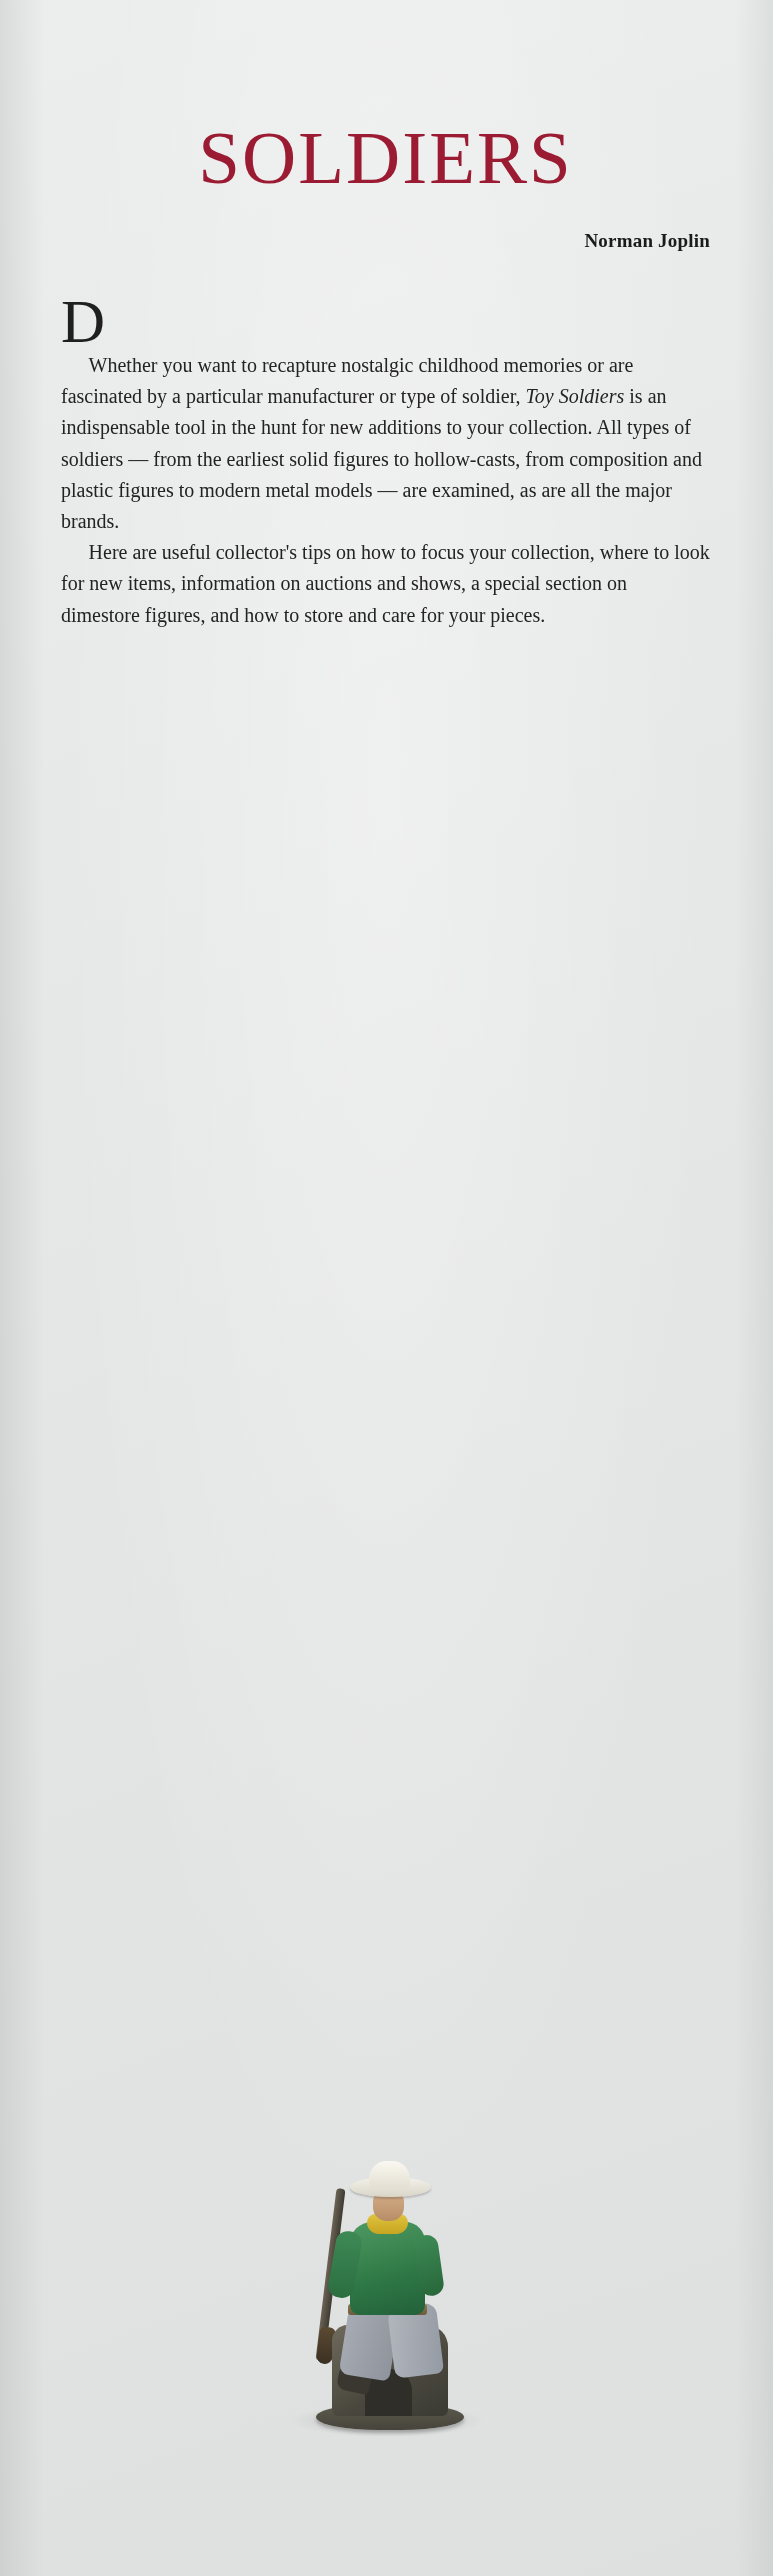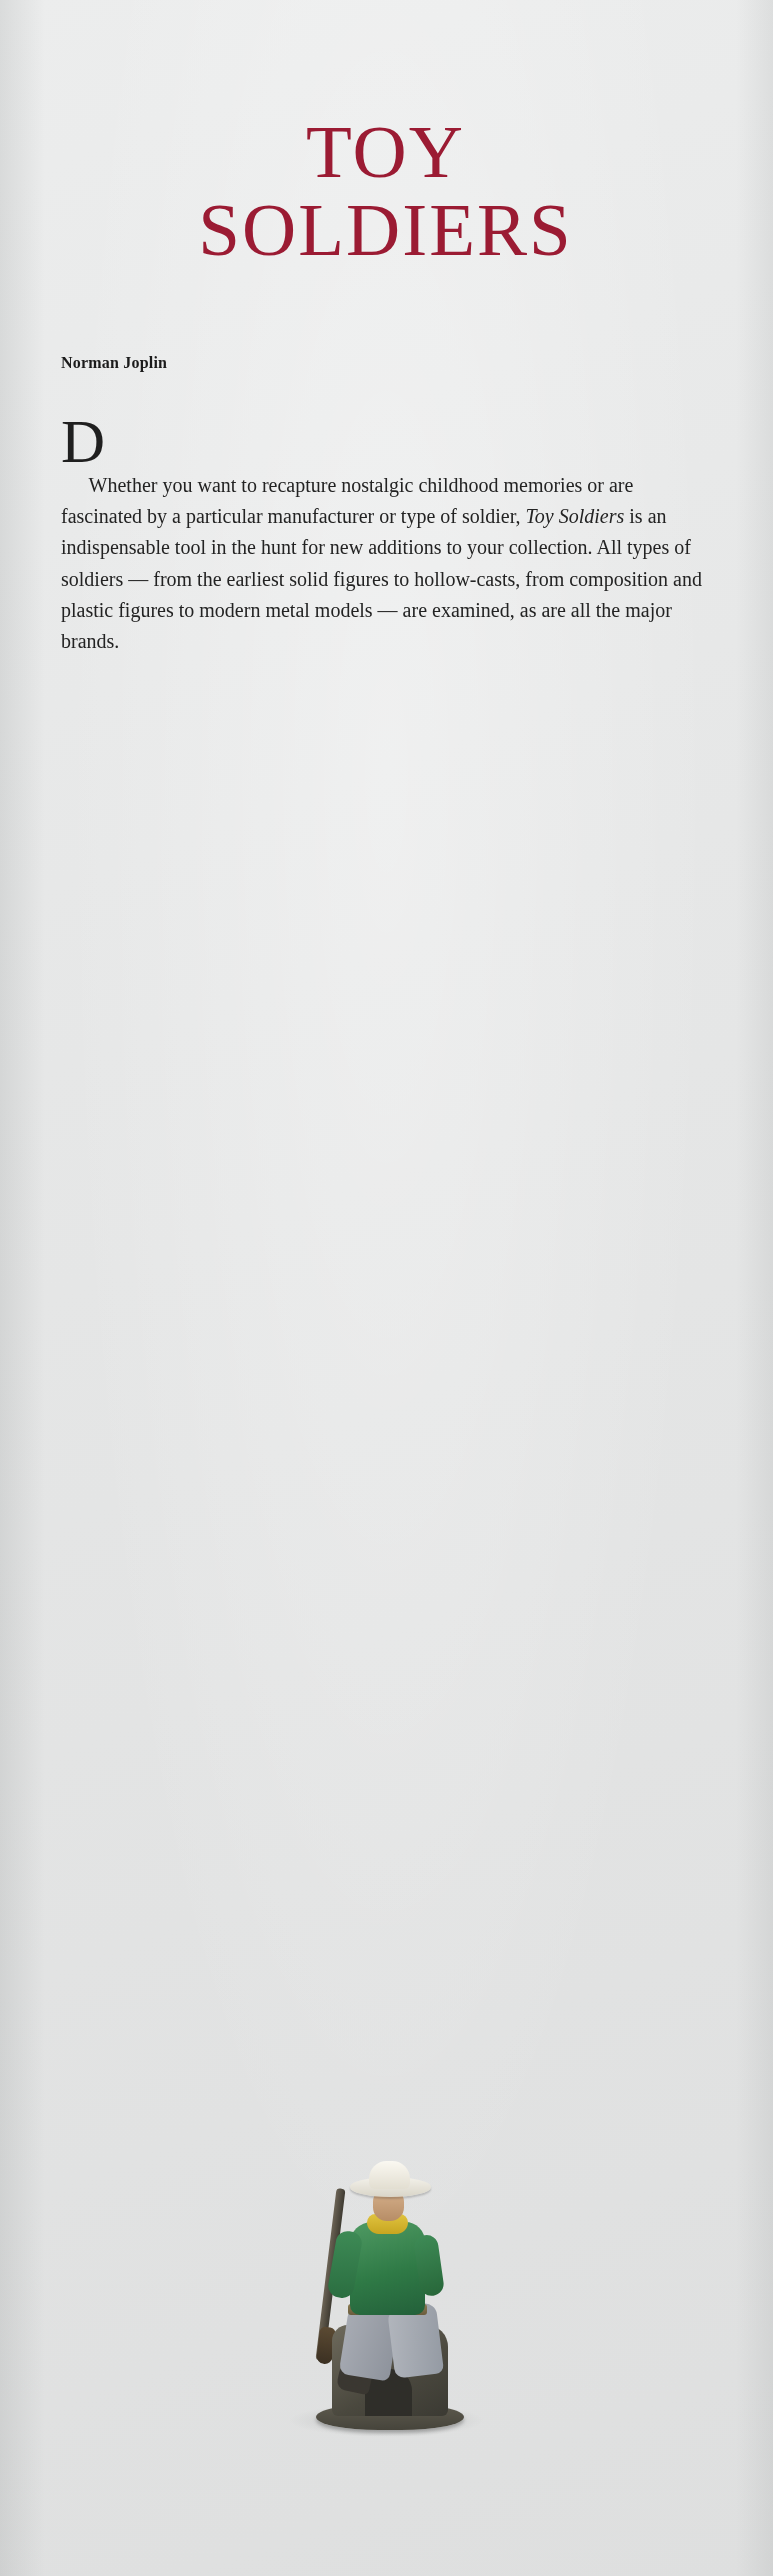--- a/index.html
+++ b/index.html
@@ -50,26 +50,26 @@
   }
   .title-line.one {
     font-size: 75px;
     margin: 0 0 5.9px 0;
   }
   .title-line.two {
     font-size: 75px;
     margin: 6px;
   }
   .author {
-    text-align: left;
+    text-align: right;
     font-family: "Liberation Serif", serif;
     font-weight: bold;
-    font-size: 16px;
+    font-size: 19px;
     color: #1b1b1b;
-    margin-top: 88px;
+    margin-top: 36px;
     letter-spacing: 0.2px;
   }
   .body-copy {
     margin-top: 41px;
     color: #232323;
     font-size: 20px;
     line-height: 1.56;
     text-align: left;
   }
   .body-copy p {
@@ -275,32 +275,32 @@
   }
 </style>
 </head>
 <body>
 
 <div class="page">
 
   <div class="content">
 
     <div class="title-block">
-      <div class="title-line one">TOY</div>
       <div class="title-line two">SOLDIERS</div>
     </div>
 
     <div class="author">Norman Joplin</div>
 
     <div class="body-copy">
 
       <p class="dropcap-para"><span class="dropcap">D</span></p>
 
       <p><span>Whether you want to recapture nostalgic childhood memories or are fascinated by a particular manufacturer or type of soldier, </span><span class="ital">Toy Soldiers</span><span> is an indispensable tool in the hunt for new additions to your collection. All types of soldiers — from the earliest solid figures to hollow-casts, from composition and plastic figures to modern metal models — are examined, as are all the major brands.</span></p>
 
+      <p><span>Here are useful collector's tips on how to focus your collection, where to look for new items, information on auctions and shows, a special section on dimestore figures, and how to store and care for your pieces.</span></p>
 
 
     </div>
   </div>
 
   <div class="figure">
     <div class="figure-inner">
       <div class="fig-shadow"></div>
       <div class="fig-rifle"></div>
       <div class="fig-rifle-stock"></div>

